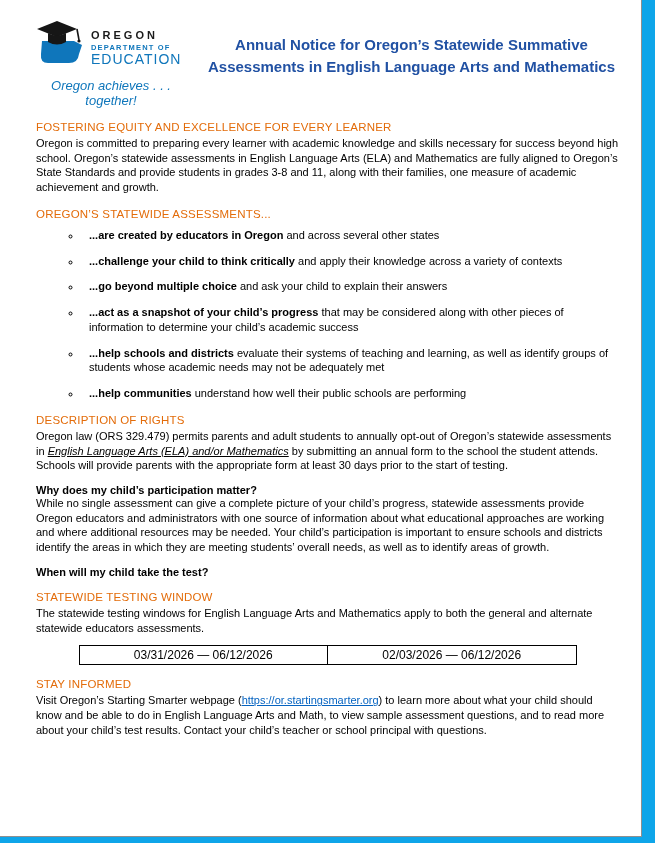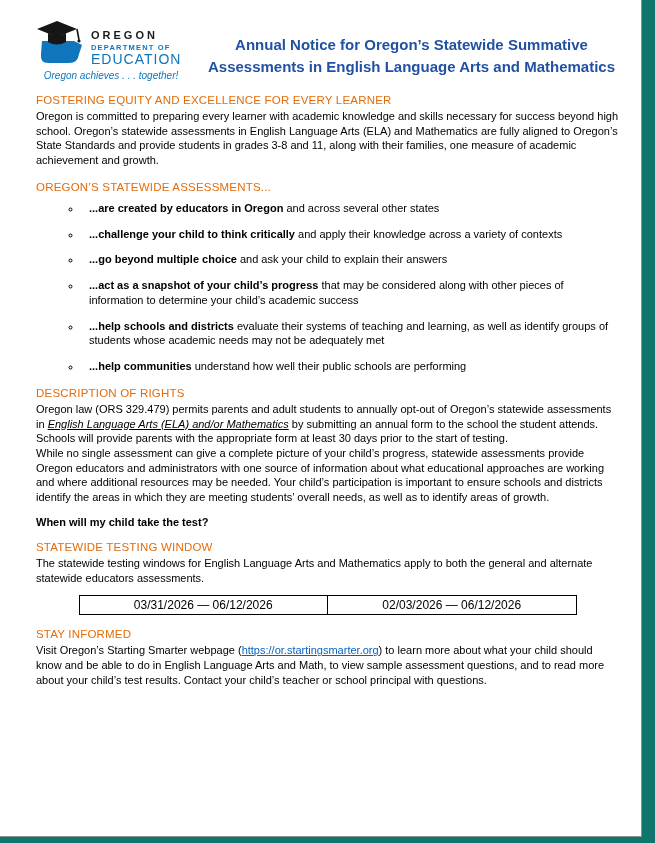--- a/index.html
+++ b/index.html
@@ -3,21 +3,21 @@
 <meta charset="utf-8">
 <style>
   * { margin: 0; padding: 0; box-sizing: border-box; }
   html, body { background: #ffffff; }
   body { font-family: "Liberation Sans", sans-serif; color: #000; }
 
   .canvas {
     position: relative;
     width: 655px;
     height: 843px;
-    background: #0f766e;
+    background: #0ea5e9;
     overflow: hidden;
   }
   .page {
     position: absolute;
     left: 0; top: 0;
     width: 642px;
     height: 837px;
     background: #ffffff;
     border-right: 1px solid #8f8f8f;
     border-bottom: 1px solid #8f8f8f;
@@ -37,22 +37,22 @@
   }
   .logo-dept {
     font-size: 7.5px; font-weight: bold; color: #0f76bb;
     letter-spacing: 1.2px; line-height: 1.25; margin-top: 2px;
   }
   .logo-edu {
     font-size: 14px; font-weight: normal; color: #0f76bb;
     letter-spacing: 1px; line-height: 1.1;
   }
   .logo-tagline {
-    font-size: 10px; font-style: italic; color: #0f76bb;
-    text-align: center; margin-top: 2px; width: 150px;
+    font-size: 13px; font-style: italic; color: #0f76bb;
+    text-align: center; margin-top: 10px; width: 150px;
   }
 
   .title-block {
     flex: 1; text-align: center; margin-top: 14px; padding-left: 8px;
   }
   .title-line {
     color: #2151a3; font-weight: bold; font-size: 15px; line-height: 1.45;
   }
 
   
@@ -147,20 +147,21 @@
         <li><span class="b">...act as a snapshot of your child’s progress</span><span> that may be considered along with other pieces of information to determine your child’s academic success</span></li>
         <li><span class="b">...help schools and districts</span><span> evaluate their systems of teaching and learning, as well as identify groups of students whose academic needs may not be adequately met</span></li>
         <li><span class="b">...help communities</span><span> understand how well their public schools are performing</span></li>
       </ul>
     </div>
 
     <div class="section">
       <div class="section-heading">DESCRIPTION OF RIGHTS</div>
       <p class="body-text"><span>Oregon law (ORS 329.479) permits parents and adult students to annually opt-out of Oregon’s statewide assessments in </span><span class="italic-underline">English Language Arts (ELA) and/or Mathematics</span><span> by submitting an annual form to the school the student attends. Schools will provide parents with the appropriate form at least 30 days prior to the start of testing.</span></p>
 
+      <div class="subheading">Why does my child’s participation matter?</div>
       <p class="body-text">While no single assessment can give a complete picture of your child’s progress, statewide assessments provide Oregon educators and administrators with one source of information about what educational approaches are working and where additional resources may be needed. Your child’s participation is important to ensure schools and districts identify the areas in which they are meeting students’ overall needs, as well as to identify areas of growth.</p>
 
       <div class="subheading">When will my child take the test?</div>
     </div>
 
     <div class="section">
       <div class="section-heading">STATEWIDE TESTING WINDOW</div>
       <p class="body-text">The statewide testing windows for English Language Arts and Mathematics apply to both the general and alternate statewide educators assessments.</p>
       <table class="window-table">
         <tbody>

